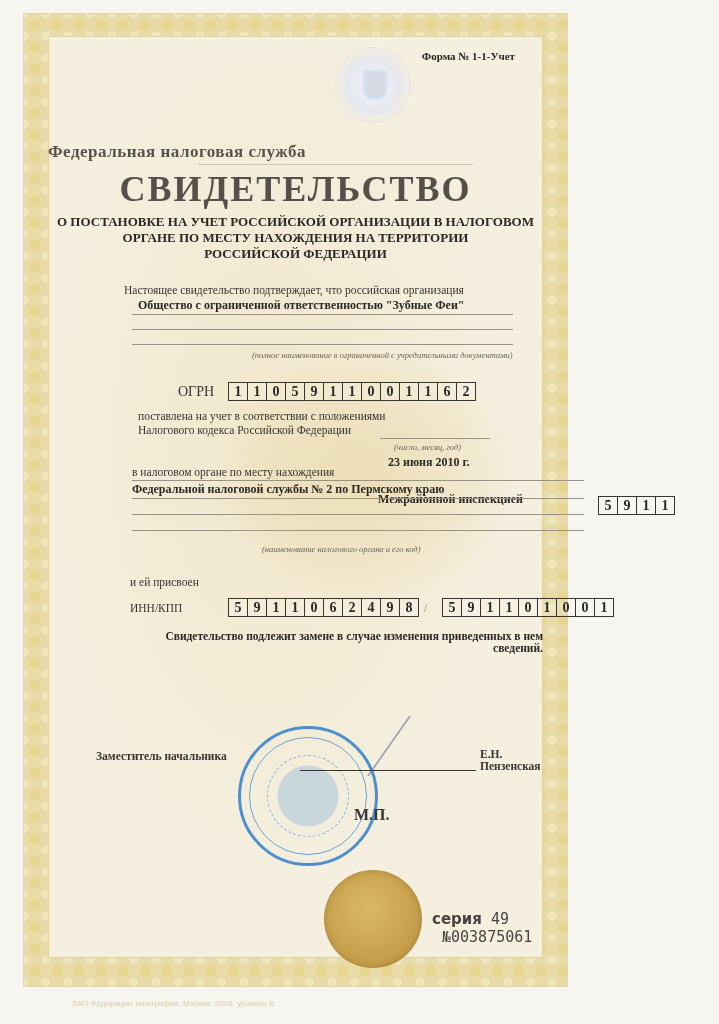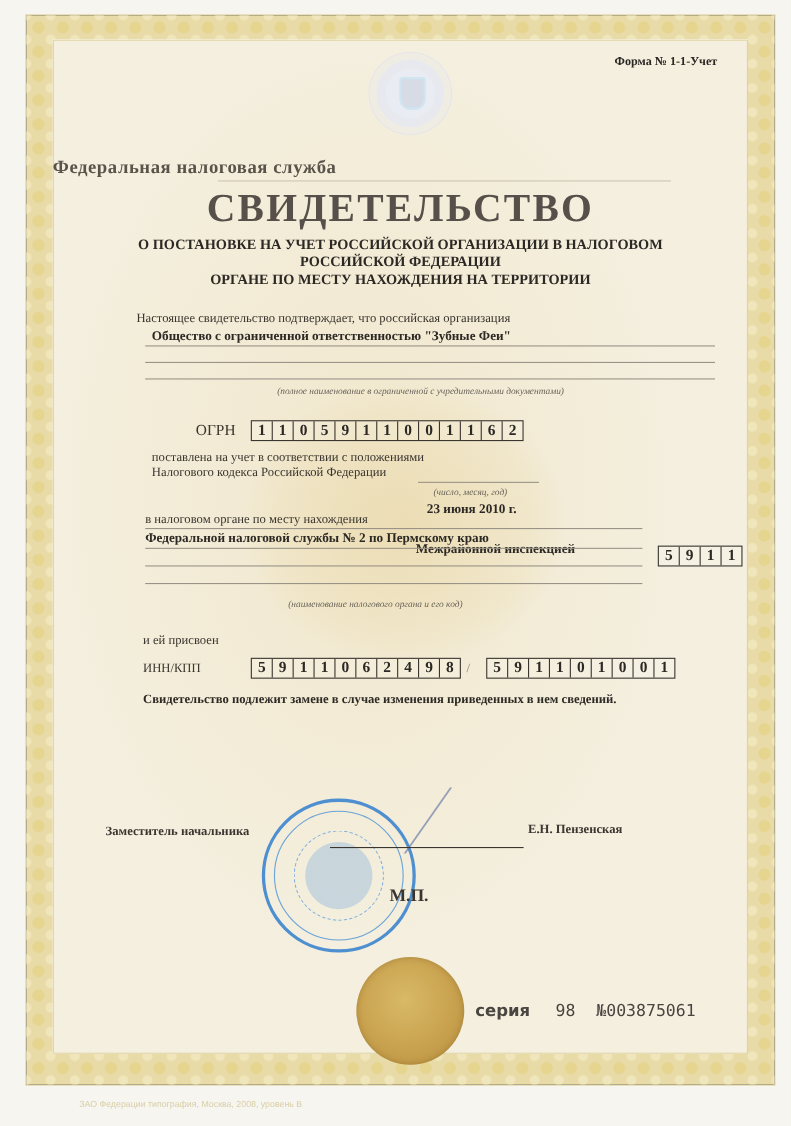--- a/index.html
+++ b/index.html
@@ -1,22 +1,22 @@
 <!DOCTYPE html>
 <html><head>
 <meta charset="utf-8">
 <style>
   html, body { margin:0; padding:0; }
   body {
     width:719px; height:1024px; background:#f7f5ef; position:relative; overflow:hidden;
     font-family:"Liberation Serif","DejaVu Serif",serif; color:#2a2622;
   }
   .sheet {
-    position:absolute; left:24px; top:14px; width:680px; height:972px;
-    background:#0f172a;
+    position:absolute; left:24px; top:14px; width:543px; height:972px;
+    background:#b91c1c;
     box-shadow:0 0 0 1px #e2d7a6;
   }
   .border-pattern {
     position:absolute; inset:0;
     background:
       radial-gradient(circle at 50% 50%, #e6d58f 0 5px, transparent 6px) 0 0/22px 22px,
       radial-gradient(circle at 50% 50%, #f0e6bb 0 4px, transparent 5px) 11px 11px/22px 22px,
       #e8dba8;
   }
   .inner {
@@ -77,21 +77,21 @@
   }
   .stamp::after {
     content:""; position:absolute; inset:26px; border-radius:50%; border:1px dashed #7fb2e0;
   }
   .seal {
     left:276px; top:834px; width:98px; height:98px; border-radius:50%;
     background: radial-gradient(circle at 45% 40%, #d8b966 0%, #c9a24f 55%, #b88f3f 100%);
     box-shadow: inset 0 0 6px rgba(120,90,30,0.4);
   }
   .serial { left:384px; top:874px; font-family:"DejaVu Sans Mono","Liberation Mono",monospace; font-size:15px; color:#4a4540; }
-  .serial .lbl { font-family:"DejaVu Sans","Liberation Sans",sans-serif; font-weight:bold; margin-right:14px; }
+  .serial .lbl { font-family:"DejaVu Sans","Liberation Sans",sans-serif; font-weight:bold; margin-right:0; }
   .sig-stroke {
     left:340px; top:680px; width:50px; height:60px;
     border-left:2px solid #6e7fa8; transform:skew(-35deg); opacity:0.7;
   }
 </style>
 </head>
 <body>
 
 <div class="sheet">
   <div class="border-pattern"></div>
@@ -103,22 +103,22 @@
 
     <div class="abs emblem-top">
       <div class="shield"></div>
     </div>
 
     <div class="abs agency">Федеральная налоговая служба</div>
     <div class="abs agency-line"></div>
     <div class="abs title">СВИДЕТЕЛЬСТВО</div>
     <div class="abs subtitle">
       <div>О ПОСТАНОВКЕ НА УЧЕТ РОССИЙСКОЙ ОРГАНИЗАЦИИ В НАЛОГОВОМ</div>
+      <div>ОРГАНЕ ПО МЕСТУ НАХОЖДЕНИЯ НА ТЕРРИТОРИИ</div>
       <div>РОССИЙСКОЙ ФЕДЕРАЦИИ</div>
-      <div>ОРГАНЕ ПО МЕСТУ НАХОЖДЕНИЯ НА ТЕРРИТОРИИ</div>
     </div>
 
     <div class="abs txt" style="left:76px; top:248px;">Настоящее свидетельство подтверждает, что российская организация</div>
     <div class="abs bold-fill" style="left:90px; top:262px;">Общество с ограниченной ответственностью "Зубные Феи"</div>
     <div class="abs line" style="left:84px; right:30px; top:278px;"></div>
     <div class="abs line" style="left:84px; right:30px; top:293px;"></div>
     <div class="abs line" style="left:84px; right:30px; top:308px;"></div>
     <div class="abs caption" style="left:204px; top:314px;">(полное наименование в ограниченной с учредительными документами)</div>
 
     <div class="abs txt" style="left:130px; top:348px; font-size:14px;">ОГРН</div>
@@ -191,18 +191,18 @@
     <div class="abs txt" style="left:48px; top:714px; font-weight:bold;">Заместитель начальника</div>
     <div class="abs stamp"></div>
     <div class="abs sig-stroke"></div>
     <div class="abs line" style="left:252px; width:176px; top:734px; border-top-color:#3a352f;"></div>
     <div class="abs txt" style="left:432px; top:712px; font-weight:bold;">Е.Н.  Пензенская</div>
     <div class="abs txt" style="left:306px; top:770px; font-size:16px; font-weight:bold;">М.П.</div>
 
     <div class="abs seal"></div>
     <div class="abs serial">
       <span class="lbl">серия</span>
-      <span>98</span>
+      <span>49</span>
       <span style="margin-left:10px;">№003875061</span>
     </div>
   </div>
   <div class="footer-print">ЗАО Федерации типография, Москва, 2008, уровень В</div>
 </div>
 
 </body></html>

